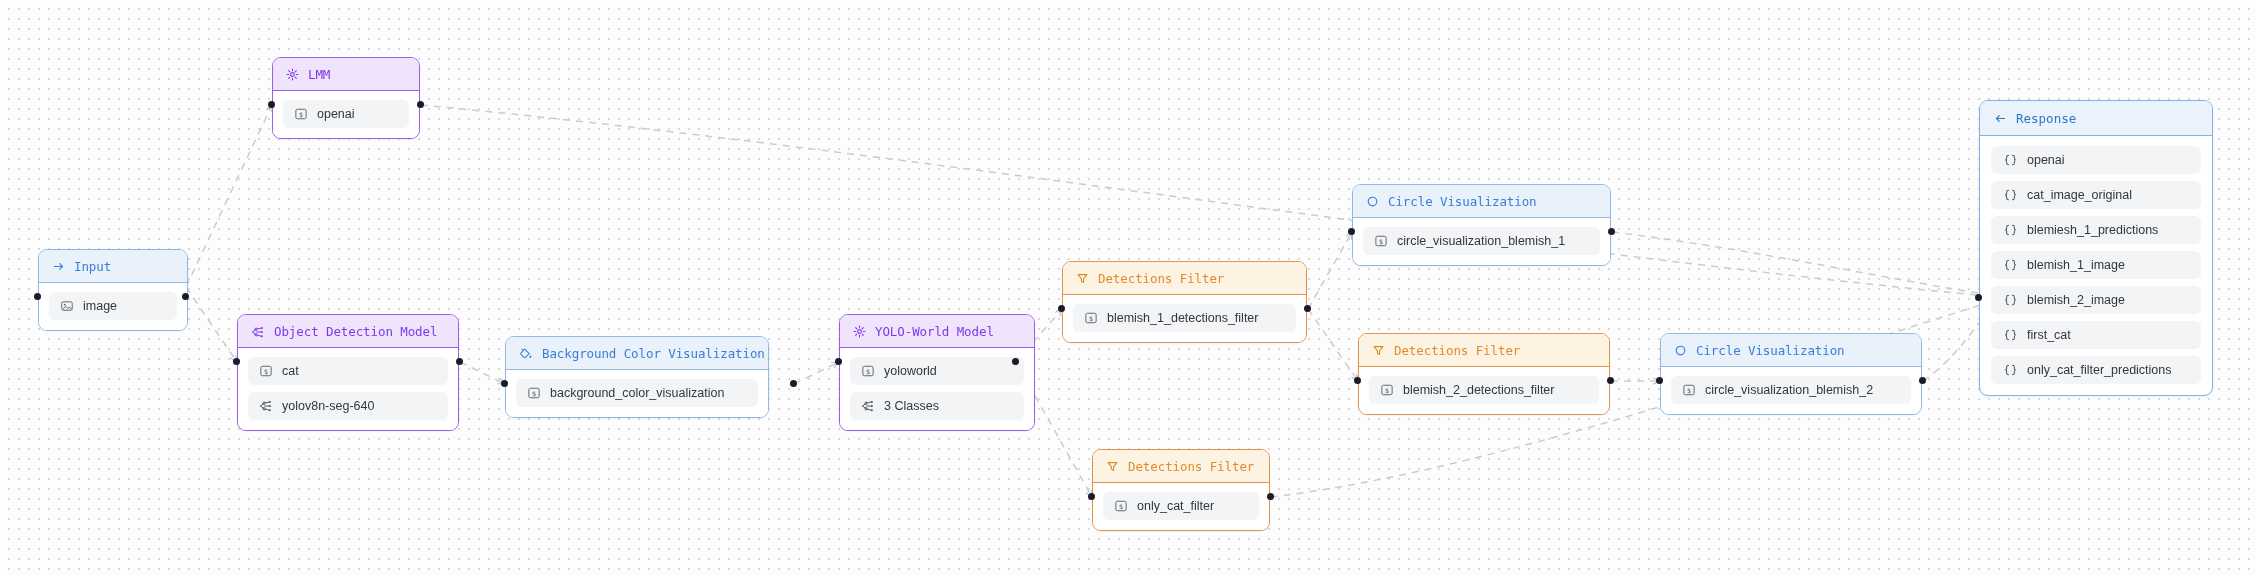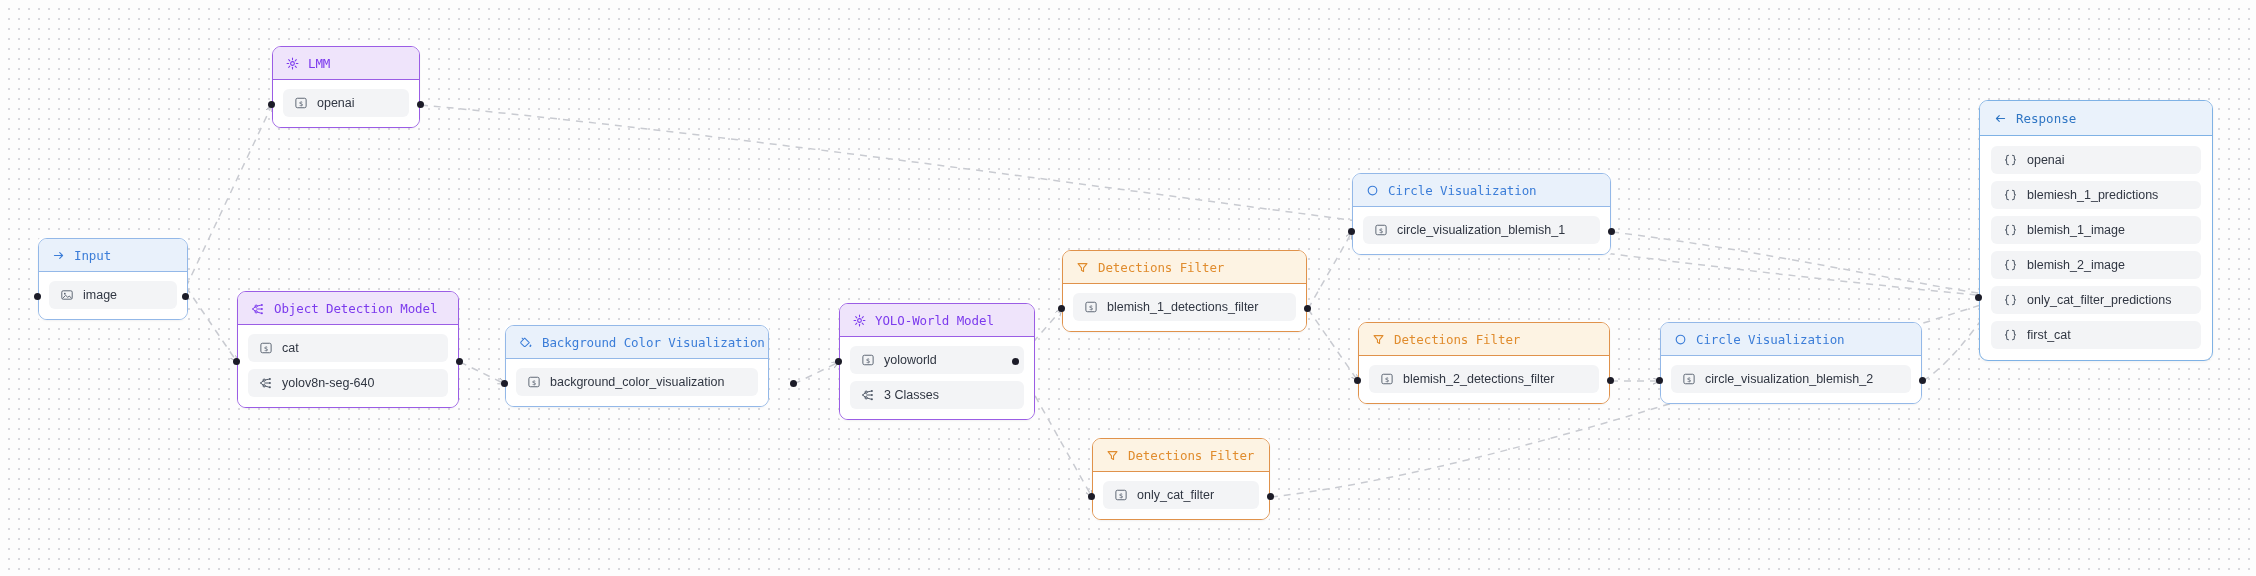--- a/index.html
+++ b/index.html
@@ -19,23 +19,24 @@
   }
   #edge-layer {
     position: absolute; left: 0; top: 0;
     width: 2256px; height: 576px;
     pointer-events: none;
     z-index: 1;
   }
   .node {
     position: absolute;
     z-index: 2;
-    border-radius: 3px;
+    border-radius: 18px;
     background: #ffffff;
     overflow: visible;
+    margin-top: 11px;
   }
   .node-inner {
     border-radius: 9px;
     overflow: hidden;
     border: 1.4px solid var(--bc);
     background: #fff;
     box-shadow: 0 1px 2px rgba(16,24,40,0.05);
   }
   .node-header {
     display: flex;
@@ -198,21 +199,21 @@
                   <rect x="2.3" y="3.6" width="13.4" height="10.8" rx="1.8" fill="none" stroke="#5b6472" stroke-width="1.25"></rect>
                   <circle cx="6.2" cy="7.3" r="1.15" fill="#5b6472"></circle>
                   <path d="M3.4 13.2 L7.3 9.4 L10 12 L12 10.3 L14.8 13.2" fill="none" stroke="#5b6472" stroke-width="1.25" stroke-linejoin="round"></path>
                 </svg>
               </span>
               <span>image</span>
             </div>
           </div>
         </div>
       </div>
-      <div class="node" style="left: 237px; top: 291px; width: 222px; --bc: #9b5de5; --hbg: #efe4fb; --fg: #7c3aed;">
+      <div class="node" style="left: 237px; top: 303px; width: 222px; --bc: #9b5de5; --hbg: #efe4fb; --fg: #7c3aed;">
         <div class="node-inner">
           <div class="node-header">
             <span class="icon">
               <svg width="14" height="14" viewBox="0 0 18 18">
                 <g stroke="#7c3aed" stroke-width="1.25" fill="none" stroke-linecap="round">
                   <path d="M2 9 L6 6"></path>
                   <path d="M2 9 L6 12"></path>
                   <path d="M7.6 5.2 L13 4"></path>
                   <path d="M7.6 12.8 L13 14.4"></path>
                   <path d="M7.3 9 L13 9"></path>
@@ -471,20 +472,29 @@
           </span>
           <span>openai</span>
         </div>
         <div class="row resp">
           <span class="icon">
             <svg width="15" height="14" viewBox="0 0 18 16">
               <path d="M6.6 2.3 Q4.4 2.3 4.4 4.4 L4.4 6 Q4.4 8 2.6 8 Q4.4 8 4.4 10 L4.4 11.6 Q4.4 13.7 6.6 13.7" fill="none" stroke="#4b5563" stroke-width="1.25" stroke-linecap="round"></path>
               <path d="M11.4 2.3 Q13.6 2.3 13.6 4.4 L13.6 6 Q13.6 8 15.4 8 Q13.6 8 13.6 10 L13.6 11.6 Q13.6 13.7 11.4 13.7" fill="none" stroke="#4b5563" stroke-width="1.25" stroke-linecap="round"></path>
             </svg>
           </span>
+          <span>cat_image_original</span>
+        </div>
+        <div class="row resp">
+          <span class="icon">
+            <svg width="15" height="14" viewBox="0 0 18 16">
+              <path d="M6.6 2.3 Q4.4 2.3 4.4 4.4 L4.4 6 Q4.4 8 2.6 8 Q4.4 8 4.4 10 L4.4 11.6 Q4.4 13.7 6.6 13.7" fill="none" stroke="#4b5563" stroke-width="1.25" stroke-linecap="round"></path>
+              <path d="M11.4 2.3 Q13.6 2.3 13.6 4.4 L13.6 6 Q13.6 8 15.4 8 Q13.6 8 13.6 10 L13.6 11.6 Q13.6 13.7 11.4 13.7" fill="none" stroke="#4b5563" stroke-width="1.25" stroke-linecap="round"></path>
+            </svg>
+          </span>
           <span>blemiesh_1_predictions</span>
         </div>
         <div class="row resp">
           <span class="icon">
             <svg width="15" height="14" viewBox="0 0 18 16">
               <path d="M6.6 2.3 Q4.4 2.3 4.4 4.4 L4.4 6 Q4.4 8 2.6 8 Q4.4 8 4.4 10 L4.4 11.6 Q4.4 13.7 6.6 13.7" fill="none" stroke="#4b5563" stroke-width="1.25" stroke-linecap="round"></path>
               <path d="M11.4 2.3 Q13.6 2.3 13.6 4.4 L13.6 6 Q13.6 8 15.4 8 Q13.6 8 13.6 10 L13.6 11.6 Q13.6 13.7 11.4 13.7" fill="none" stroke="#4b5563" stroke-width="1.25" stroke-linecap="round"></path>
             </svg>
           </span>
           <span>blemish_1_image</span>
@@ -498,30 +508,30 @@
           </span>
           <span>blemish_2_image</span>
         </div>
         <div class="row resp">
           <span class="icon">
             <svg width="15" height="14" viewBox="0 0 18 16">
               <path d="M6.6 2.3 Q4.4 2.3 4.4 4.4 L4.4 6 Q4.4 8 2.6 8 Q4.4 8 4.4 10 L4.4 11.6 Q4.4 13.7 6.6 13.7" fill="none" stroke="#4b5563" stroke-width="1.25" stroke-linecap="round"></path>
               <path d="M11.4 2.3 Q13.6 2.3 13.6 4.4 L13.6 6 Q13.6 8 15.4 8 Q13.6 8 13.6 10 L13.6 11.6 Q13.6 13.7 11.4 13.7" fill="none" stroke="#4b5563" stroke-width="1.25" stroke-linecap="round"></path>
             </svg>
           </span>
+          <span>first_cat</span>
+        </div>
+        <div class="row resp">
+          <span class="icon">
+            <svg width="15" height="14" viewBox="0 0 18 16">
+              <path d="M6.6 2.3 Q4.4 2.3 4.4 4.4 L4.4 6 Q4.4 8 2.6 8 Q4.4 8 4.4 10 L4.4 11.6 Q4.4 13.7 6.6 13.7" fill="none" stroke="#4b5563" stroke-width="1.25" stroke-linecap="round"></path>
+              <path d="M11.4 2.3 Q13.6 2.3 13.6 4.4 L13.6 6 Q13.6 8 15.4 8 Q13.6 8 13.6 10 L13.6 11.6 Q13.6 13.7 11.4 13.7" fill="none" stroke="#4b5563" stroke-width="1.25" stroke-linecap="round"></path>
+            </svg>
+          </span>
           <span>only_cat_filter_predictions</span>
-        </div>
-        <div class="row resp">
-          <span class="icon">
-            <svg width="15" height="14" viewBox="0 0 18 16">
-              <path d="M6.6 2.3 Q4.4 2.3 4.4 4.4 L4.4 6 Q4.4 8 2.6 8 Q4.4 8 4.4 10 L4.4 11.6 Q4.4 13.7 6.6 13.7" fill="none" stroke="#4b5563" stroke-width="1.25" stroke-linecap="round"></path>
-              <path d="M11.4 2.3 Q13.6 2.3 13.6 4.4 L13.6 6 Q13.6 8 15.4 8 Q13.6 8 13.6 10 L13.6 11.6 Q13.6 13.7 11.4 13.7" fill="none" stroke="#4b5563" stroke-width="1.25" stroke-linecap="round"></path>
-            </svg>
-          </span>
-          <span>first_cat</span>
         </div>
       </div>
   </div>
 
   <div class="port" style="left:1975px; top:294px;"></div>
 
 <div class="port" style="left: 268px; top: 101px;"></div>
     <div class="port" style="left: 417px; top: 101px;"></div>
     <div class="port" style="left: 34px; top: 293px;"></div>
     <div class="port" style="left: 182px; top: 293px;"></div>

